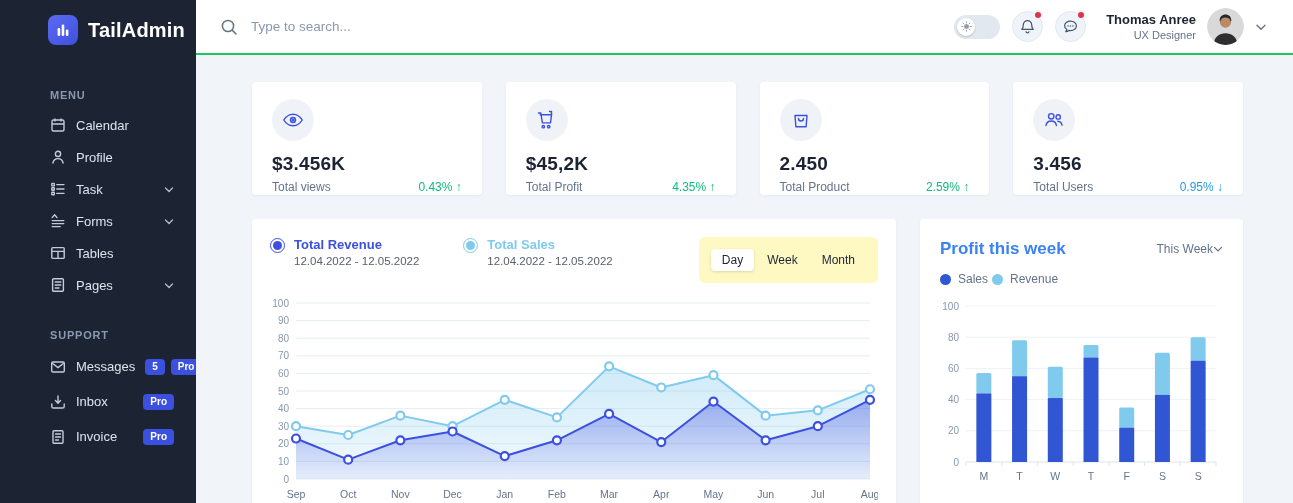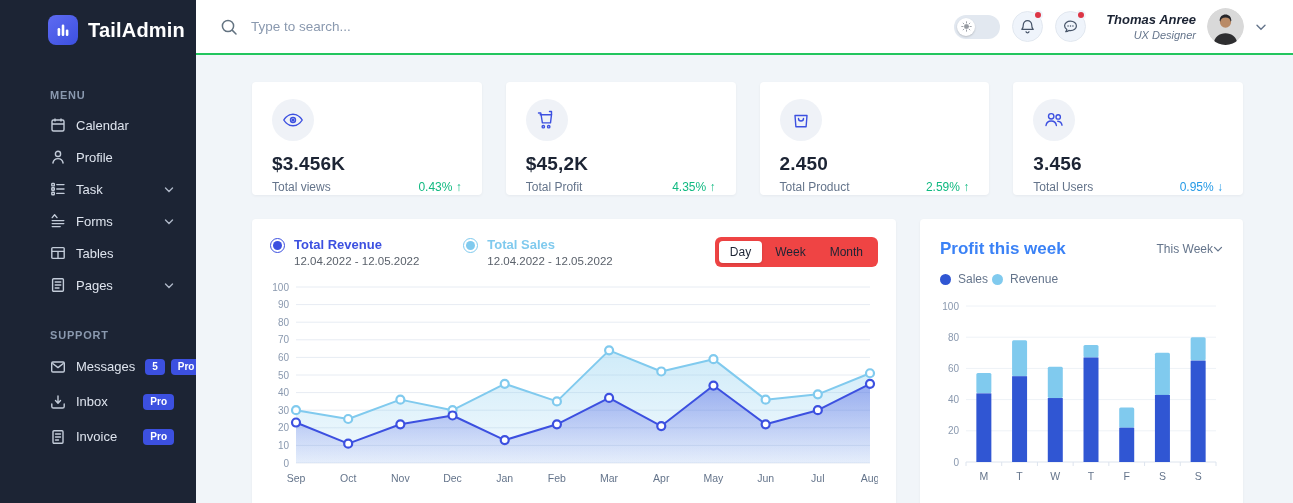--- a/index.html
+++ b/index.html
@@ -25,21 +25,21 @@
   .nav-chev { margin-left:auto; color:#AEB7C7; display:flex; }
   .nav-badges { margin-left:auto; display:flex; gap:6px; align-items:center; }
   .badge { background:#3C50E0; color:#fff; font-size:10px; font-weight:700; padding:2.5px 7px; border-radius:4px; line-height:1.1; }
 
   
   .main { flex:1; display:flex; flex-direction:column; min-width:0; }
   .topbar { height:55px; min-height:55px; background:#fff; border-bottom:2px solid #22c55e; display:flex; align-items:center; padding:0 26px 0 24px; }
   .search { display:flex; align-items:center; gap:11px; color:#637381; }
   .search input { border:none; outline:none; font-size:13.5px; width:260px; font-family:inherit; color:#1C2434; background:transparent; }
   .search input::placeholder { color:#8A99AF; }
-  .topbar-right { margin-left:auto; display:flex; align-items:center; gap:12px;font-style:italic; }
+  .topbar-right { margin-left:auto; display:flex; align-items:center; gap:12px; }
   .toggle { width:46px; height:24px; border-radius:12px; background:#E2E8F0; position:relative; cursor:pointer; flex:none; }
   .toggle-knob { position:absolute; top:3px; left:3px; width:18px; height:18px; border-radius:50%; background:#fff; box-shadow:0 1px 2px rgba(0,0,0,.18); display:flex; align-items:center; justify-content:center; color:#969AA1; }
   .icon-btn { width:31px; height:31px; border-radius:50%; background:#EFF4FB; border:1px solid #E2E8F0; display:flex; align-items:center; justify-content:center; color:#475569; position:relative; cursor:pointer; flex:none; }
   .notif-dot { position:absolute; top:-2px; right:-1px; width:10px; height:10px; border-radius:50%; background:#DC3545; border:2px solid #EFF4FB; }
   .user { display:flex; align-items:center; gap:11px; margin-left:8px; cursor:pointer; }
   .user-text { text-align:right; }
   .user-name { font-size:13px; font-weight:600; color:#1C2434; }
   .user-role { font-size:11px; color:#64748B; margin-top:2px; }
   .avatar { width:37px; height:37px; border-radius:50%; overflow:hidden; flex:none; }
   .user-chev { color:#64748B; display:flex; }
@@ -58,21 +58,21 @@
   .chart-card { background:#fff; border-radius:4px; box-shadow:0 1px 3px rgba(16,24,40,.05); height:330px; }
   .chart-card.revenue { flex:1; min-width:0; padding:18px 18px 0; }
   .chart-card.profit { width:323px; flex:none; padding:20px 20px 0; }
 
   .revenue-head { display:flex; align-items:flex-start; }
   .legend-item { display:flex; gap:9px; margin-right:44px; cursor:pointer; }
   .legend-marker { width:15px; height:15px; border-radius:50%; border:1px solid; display:flex; align-items:center; justify-content:center; margin-top:1px; flex:none; }
   .legend-marker i { width:9px; height:9px; border-radius:50%; display:block; }
   .legend-title { font-size:13px; font-weight:600; }
   .legend-range { font-size:11.5px; color:#5A616B; margin-top:3px; font-weight:500; }
-  .period-group { margin-left:auto; background:#ef4444; border-radius:6px; padding:4px; display:flex; gap:2px; }
+  .period-group { margin-left:auto; background:#fef9c3; border-radius:6px; padding:12px; display:flex; gap:2px; }
   .period-btn { font-size:12px; font-weight:500; color:#1C2434; padding:4px 11px; border-radius:4px; cursor:pointer; }
   .period-btn.selected { background:#fff; box-shadow:0 1px 3px rgba(0,0,0,.14); }
 
   .profit-head { display:flex; justify-content:space-between; align-items:center; }
   .profit-title { font-size:17px; font-weight:700; color:#3b82f6; }
   .profit-dropdown { font-size:12px; color:#64748B; display:flex; align-items:center; cursor:pointer; }
   .profit-legend { display:flex; gap:4px; margin-top:13px; }
   .plegend-item { font-size:12px; color:#64748B; display:flex; align-items:center; gap:7px; }
   .pdot { width:11px; height:11px; border-radius:50%; flex:none; }
 

